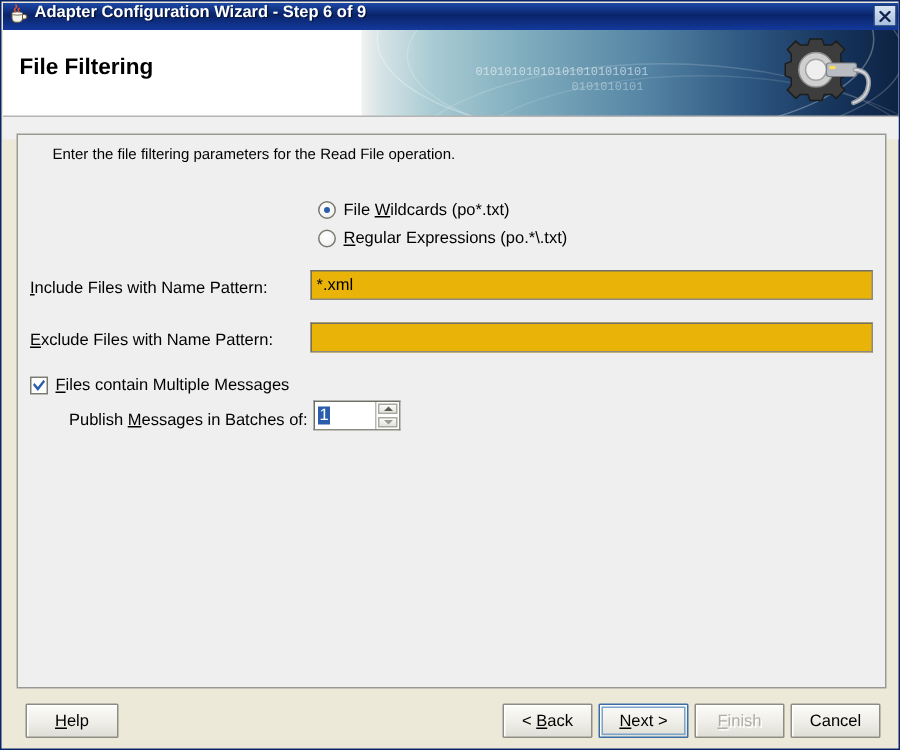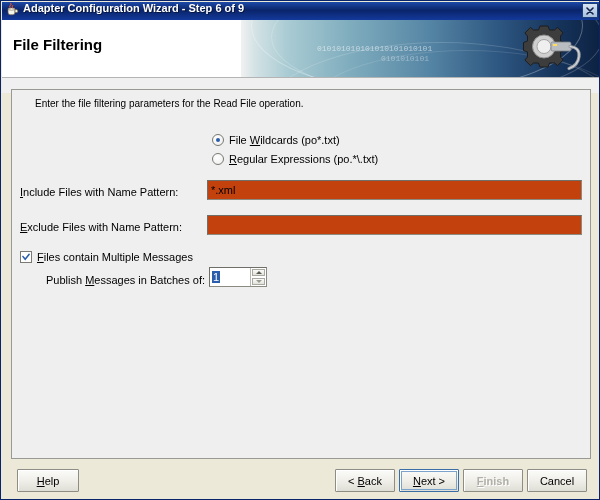--- a/index.html
+++ b/index.html
@@ -160,21 +160,21 @@
     left: 3px; top: 3px; width: 4px; height: 4px;
     border-radius: 50%;
     background: #2a5dab;
   }
   .radio-label { font-size: 11px; white-space: nowrap; }
 
   
   .textfield {
     position: absolute;
     box-sizing: border-box;
-    background: #c2410c;
+    background: #eab308;
     border: 1px solid #8b8b82;
     border-top-color: #6f6f68;
     border-left-color: #6f6f68;
     font-family: "Liberation Sans", sans-serif;
     font-size: 11px;
     color: #000;
     padding: 0 3px;
     display: flex; align-items: center;
   }
 
@@ -386,21 +386,21 @@
   </div>
 
   <div class="btn" style="left:334px; top:468px; width:60px;">
     <span><span>&lt; </span><span class="mn">B</span><span>ack</span></span>
   </div>
 
   <div class="btn focused" style="left:398px; top:468px; width:60px;">
     <span><span class="mn">N</span><span>ext &gt;</span></span>
   </div>
 
-  <div class="btn disabled" style="left:462px; top:468px; width:60px;font-weight:bold;">
+  <div class="btn disabled" style="left:462px; top:468px; width:60px;">
     <span><span class="mn">F</span><span>inish</span></span>
   </div>
 
   <div class="btn" style="left:526px; top:468px; width:60px;">
     <span>Cancel</span>
   </div>
 
 </div>
 
 </body></html>

